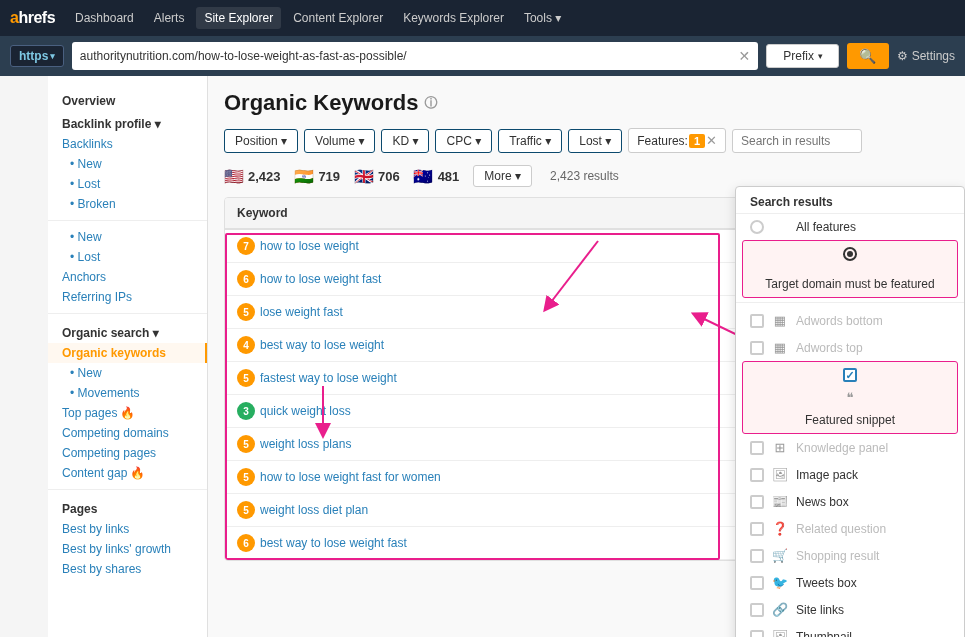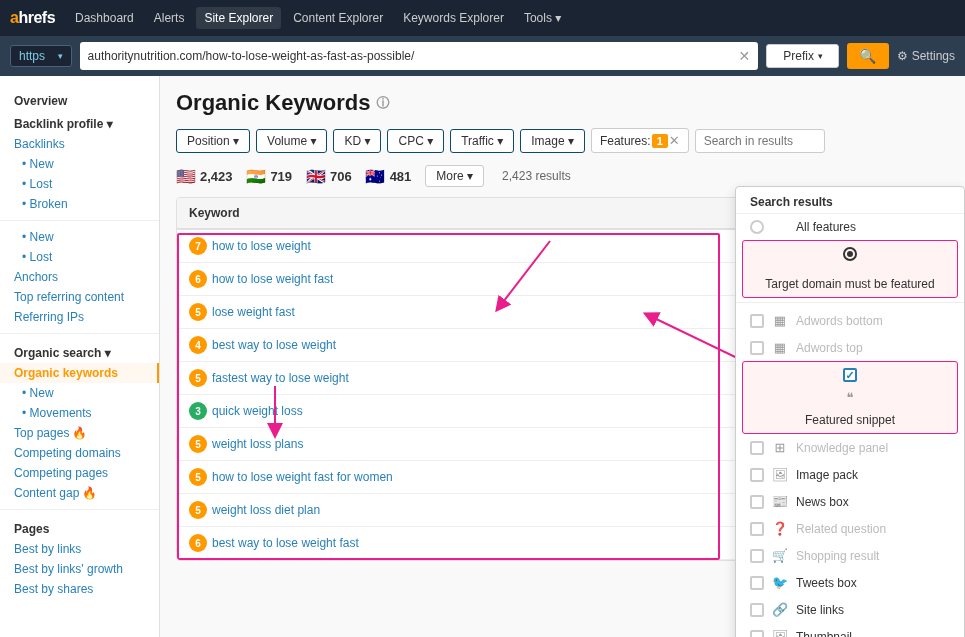--- a/index.html
+++ b/index.html
@@ -31,21 +31,22 @@
     .protocol-btn {
       background: #1a2433;
       color: #7ec8e3;
       border: 1px solid #4a6080;
       border-radius: 3px;
       padding: 3px 8px;
       font-size: 12px;
       cursor: pointer;
       display: flex;
       align-items: center;
-      gap: 13px;
+      gap: 2px;
+      font-weight: bold;
     }
     .url-input-wrap {
       flex: 1;
       background: #fff;
       border-radius: 3px;
       display: flex;
       align-items: center;
       padding: 0 8px;
       height: 28px;
     }
@@ -86,20 +87,21 @@
       cursor: pointer;
       display: flex;
       align-items: center;
       gap: 4px;
     }
 
     
     .main-layout {
       display: flex;
       height: calc(637px - 36px - 40px);
+      padding-left: 48px;
     }
 
     
     .sidebar {
       width: 160px;
       background: #fff;
       border-right: 1px solid #e0e0e0;
       padding: 12px 0;
       overflow-y: auto;
       flex-shrink: 0;
@@ -388,21 +390,20 @@
     <div class="sidebar-section-title">Overview</div>
     <div class="sidebar-section-title collapsible">Backlink profile ▾</div>
     <a class="sidebar-link">Backlinks</a>
     <a class="sidebar-link sidebar-sub">• <span>New</span></a>
     <a class="sidebar-link sidebar-sub">• <span>Lost</span></a>
     <a class="sidebar-link sidebar-sub">• <span>Broken</span></a>
     <div class="sidebar-divider"></div>
     <a class="sidebar-link sidebar-sub">• <span>New</span></a>
     <a class="sidebar-link sidebar-sub">• <span>Lost</span></a>
     <a class="sidebar-link">Anchors</a>
-    <a class="sidebar-link">Top referring content</a>
     <a class="sidebar-link">Referring IPs</a>
     <div class="sidebar-divider"></div>
     <div class="sidebar-section-title collapsible">Organic search ▾</div>
     <a class="sidebar-link active">Organic keywords</a>
     <a class="sidebar-link sidebar-sub">• <span>New</span></a>
     <a class="sidebar-link sidebar-sub">• <span>Movements</span></a>
     <a class="sidebar-link">Top pages 🔥</a>
     <a class="sidebar-link">Competing domains</a>
     <a class="sidebar-link">Competing pages</a>
     <a class="sidebar-link">Content gap 🔥</a>
@@ -418,21 +419,21 @@
       <span>Organic Keywords</span>
       <span class="info-icon">ⓘ</span>
     </h1>
 
     <div class="filters-bar">
       <button class="filter-btn">Position ▾</button>
       <button class="filter-btn">Volume ▾</button>
       <button class="filter-btn">KD ▾</button>
       <button class="filter-btn">CPC ▾</button>
       <button class="filter-btn">Traffic ▾</button>
-      <button class="filter-btn">Image ▾</button>
+      <button class="filter-btn">Lost ▾</button>
       <div class="features-btn">
         <span>Features:</span>
         <span class="features-count">1</span>
         <span class="features-x">✕</span>
       </div>
       <input class="search-results-input" type="text" placeholder="Search in results" style="">
     </div>
 
     <div class="stats-row">
       <div class="stat-item">

